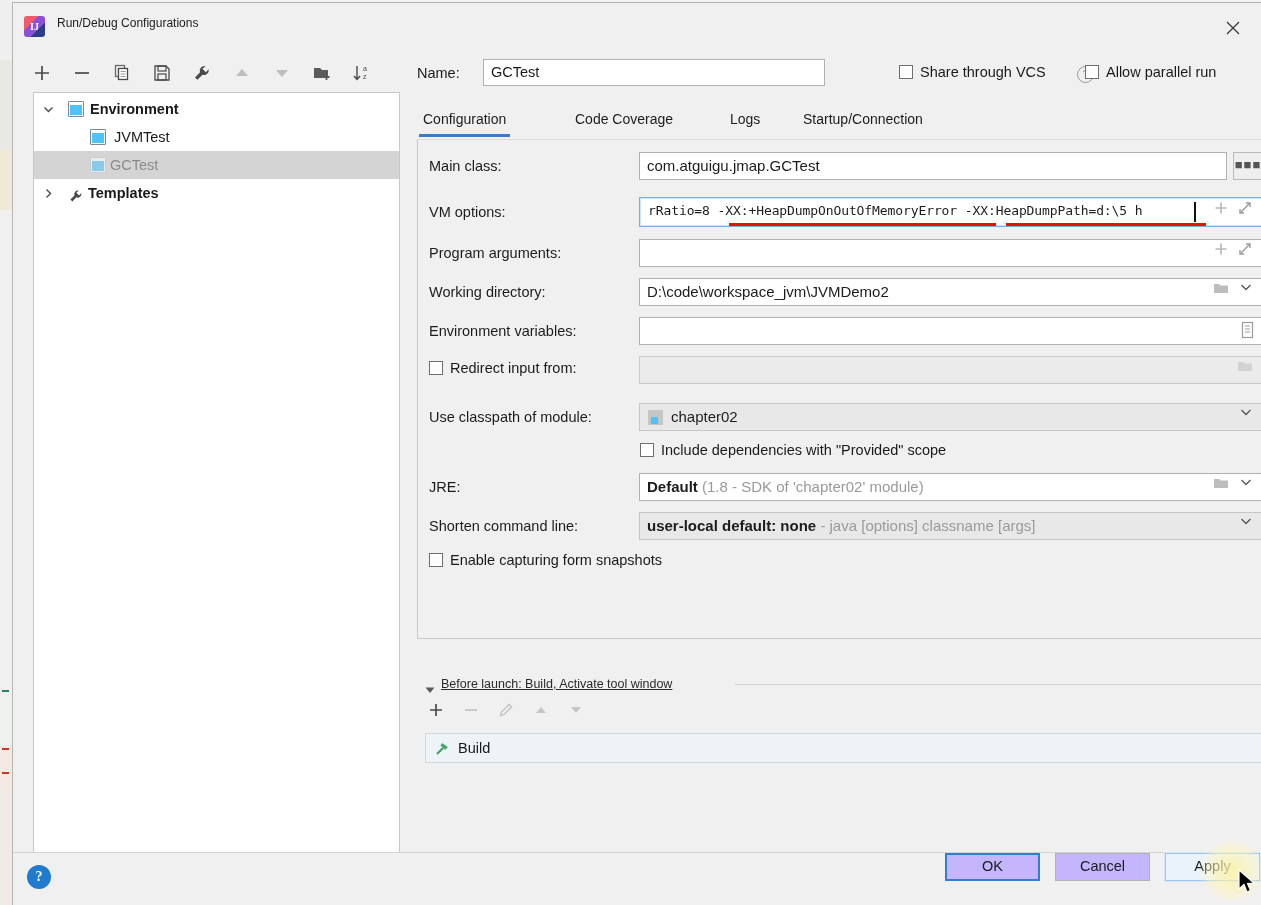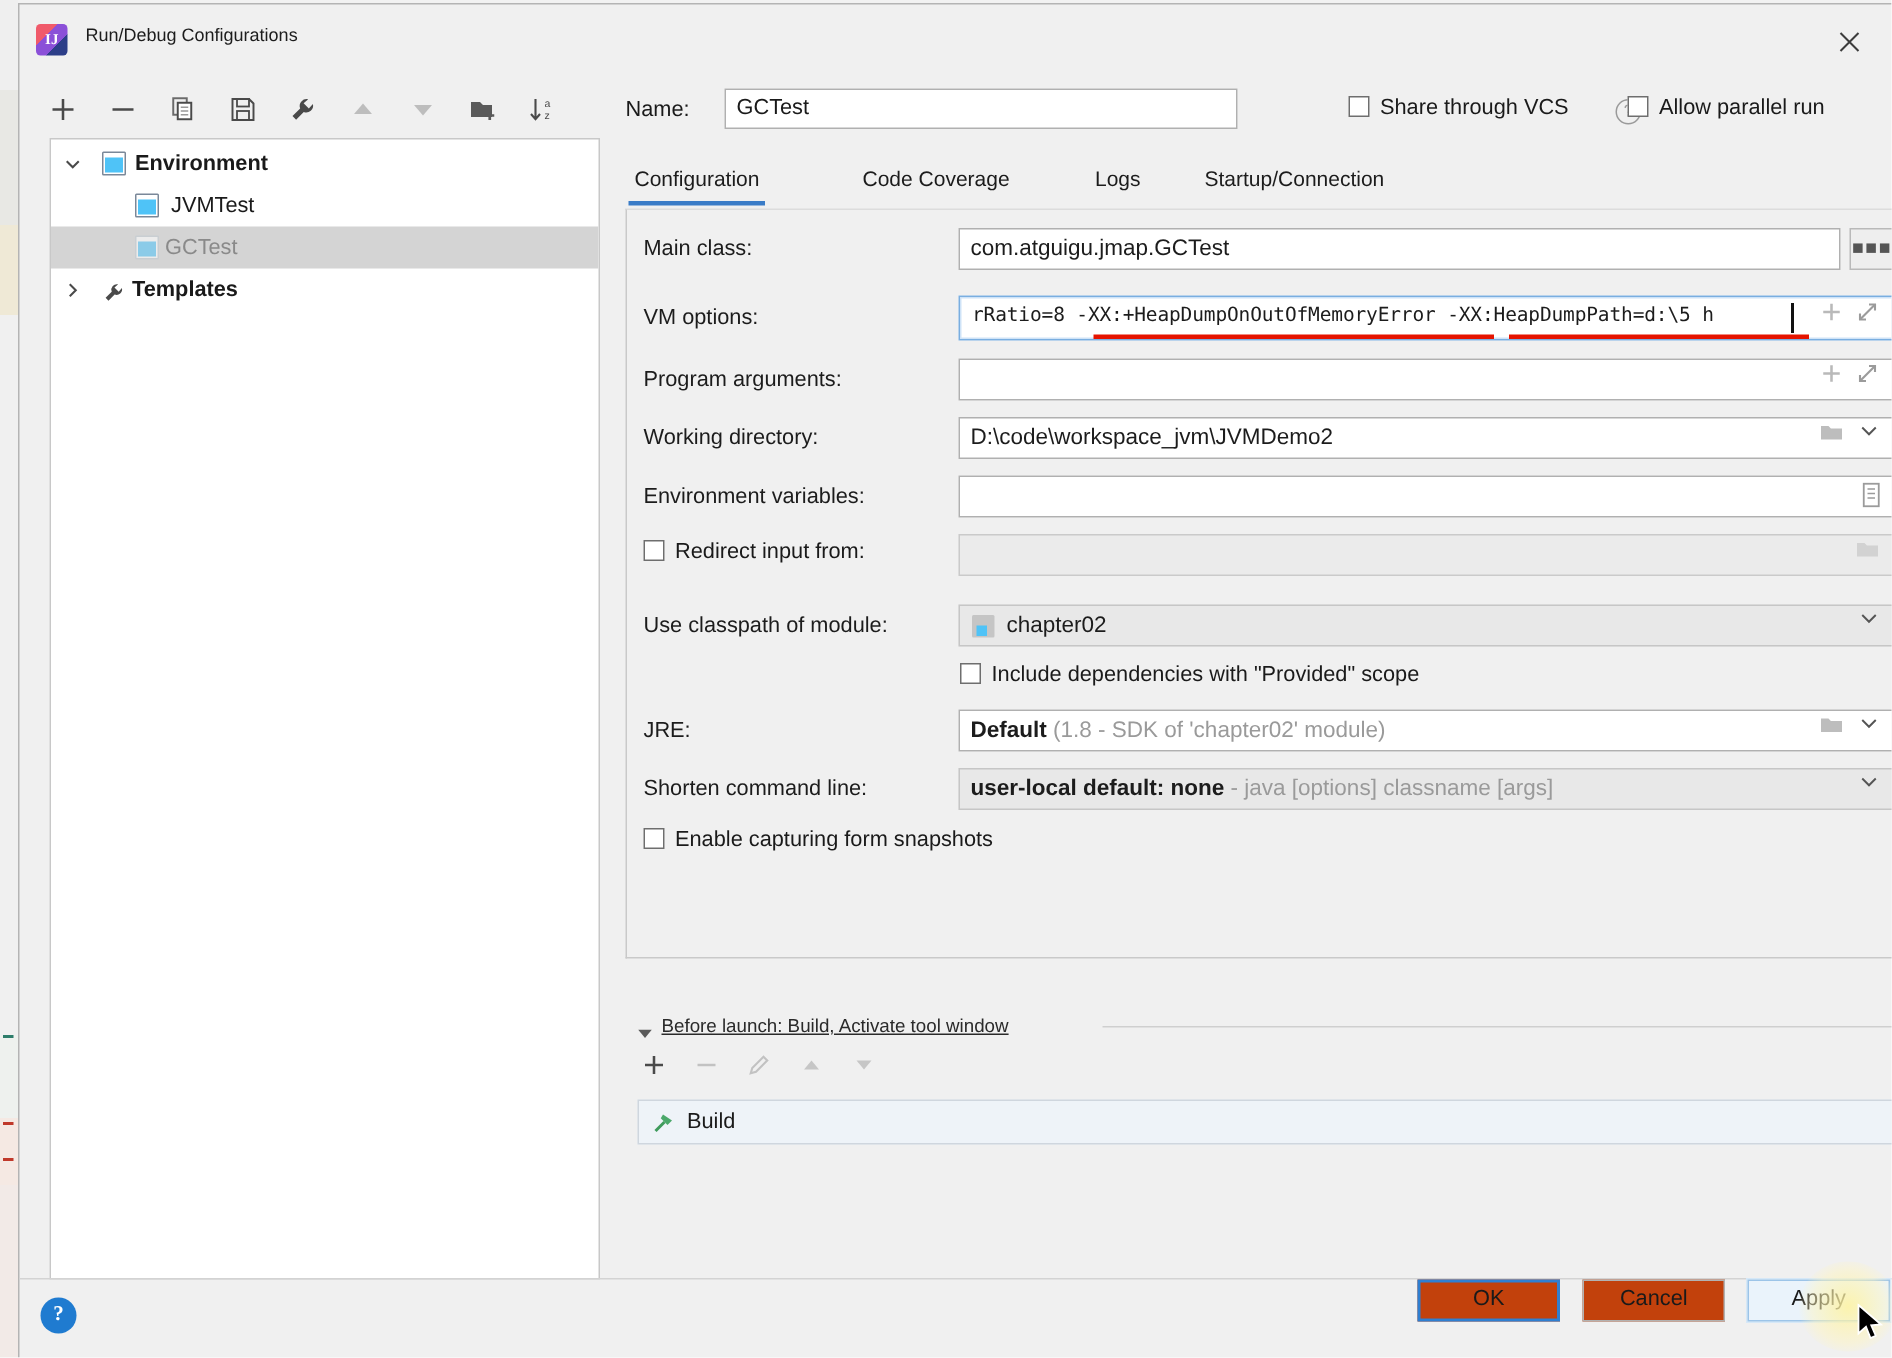--- a/index.html
+++ b/index.html
@@ -394,21 +394,21 @@
     font-weight: bold;
     line-height: 24px;
     text-align: center;
     font-family: "Liberation Serif", serif;
   }
   .dlg-btn {
     position: absolute;
     top: 850px;
     height: 28px;
     border: 1px solid #b2b2b2;
-    background: #c2410c;
+    background: #c4b5fd;
     box-sizing: border-box;
     font-size: 14.5px;
     line-height: 25px;
     text-align: center;
     color: #1a1a1a;
   }
   #ok-btn {
     left: 932px; width: 95px;
     border: 2px solid #2f7fd1;
     line-height: 23px;

